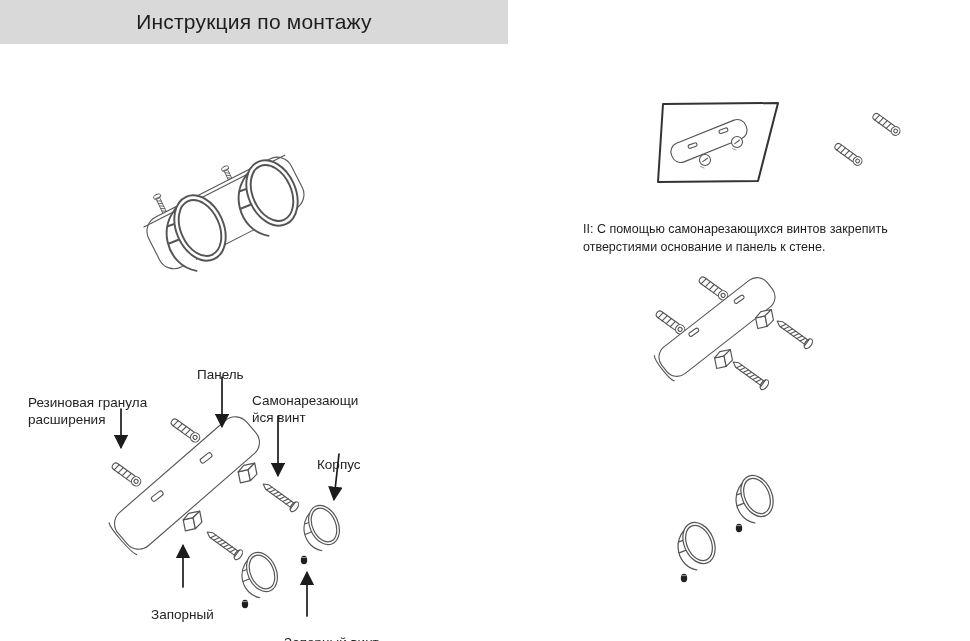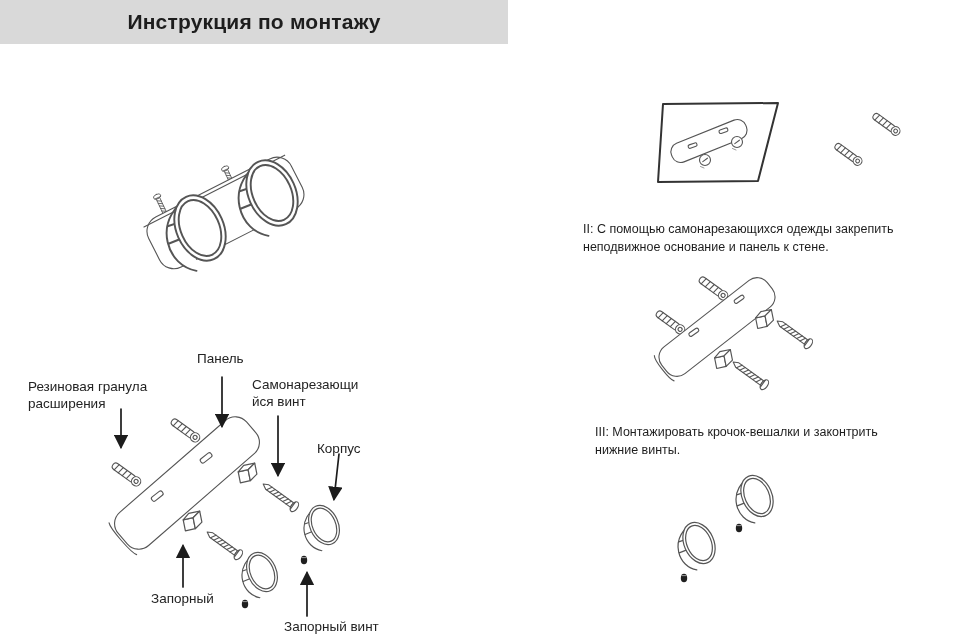--- a/index.html
+++ b/index.html
@@ -6,23 +6,23 @@
   .page{
     position:relative;width:970px;height:641px;background:#fff;
     font-family:"Liberation Sans",sans-serif;color:var(--text,#1f1f1f);
     overflow:hidden;
   }
   .titlebar{
     position:absolute;left:0;top:0;width:508px;height:44px;
     background:var(--header-bg,#d9d9d9);
     display:flex;align-items:center;justify-content:center;
   }
-  .titlebar h1{margin:1px;font-size:21px;font-weight:700;color:#1d1d1d;letter-spacing:.2px;}
+  .titlebar h1{margin:1px;font-size:21px;font-weight:400;color:#1d1d1d;letter-spacing:.2px;}
   .subtitle{position:absolute;left:117px;top:68px;font-size:19px;color:#181818;}
-  .part-label{position:absolute;font-size:13.5px;line-height:1.25;color:#232323;}
+  .part-label{position:absolute;font-size:13.5px;line-height:1.25;color:#232323;margin-top:16px;}
   .break{word-break:break-all;}
   .step-text{position:absolute;font-size:12.5px;line-height:1.42;color:#1d1d1d;}
   .centered{text-align:center;}
   svg.art{position:absolute;overflow:visible;}
   .art *{stroke:var(--line,#555);stroke-width:1.1;stroke-linejoin:round;stroke-linecap:round;fill:none;}
   .art .fw{fill:#ffffff;}
   .art .solid{fill:#1f1f1f;stroke:none;}
   .art .hl{stroke:#9a9a9a;stroke-width:1;}
   .art .thick{stroke:#333;stroke-width:2;}
   .art .arrow{stroke:var(--arrow,#1c1c1c);stroke-width:1.7;}
@@ -131,38 +131,37 @@
     </g>
     <g transform="translate(75,70)">
       <circle class="fw" r="5.5"></circle>
         <path d="M-2.2,1.6 L2.4,-1.8"></path>
         <path class="hl" d="M-4.5,6.5 L-1,8"></path>
     </g>
     <use href="#dowel" transform="translate(256,34) rotate(36) scale(0.95)"></use>
     <use href="#dowel" transform="translate(218,64) rotate(36) scale(0.95)"></use>
   </svg>
 
-  <div class="step-text" style="left:583px;top:221px;width:374px">II: С помощью самонарезающихся одежды закрепить неподвижное основание и панель к стене.</div>
+  <div class="step-text" style="left:583px;top:221px;width:374px">II: С помощью самонарезающихся винтов закрепить отверстиями основание и панель к стене.</div>
 
   <svg class="art" style="left:620px;top:275px" width="270" height="130" viewBox="0 0 270 130">
     <use href="#dowel" transform="translate(93,13) rotate(36)"></use>
     <use href="#dowel" transform="translate(50,47) rotate(36)"></use>
     <g transform="translate(97,52) rotate(-38)">
       <rect class="fw" x="-67" y="-17" width="134" height="34" rx="13"></rect>
       <rect x="-27.5" y="-11" width="11" height="4" rx="1.8" transform="rotate(3)"></rect>
       <rect x="28.5" y="-12" width="11" height="4" rx="1.8" transform="rotate(3)"></rect>
       <path d="M-67,16 C-70,12 -70,-12 -67,-16"></path>
     </g>
     <use href="#hexnut" transform="translate(144,44) scale(1.05)"></use>
     <use href="#hexnut" transform="translate(103,84) scale(1.05)"></use>
     <use href="#screwg" transform="translate(175,59) rotate(36)"></use>
     <use href="#screwg" transform="translate(131,100) rotate(36)"></use>
   </svg>
 
-  <div class="step-text" style="left:595px;top:424px;width:312px">III: Монтажировать крочок-вешалки и законтрить нижние винты.</div>
 
   <svg class="art" style="left:650px;top:465px" width="190" height="170" viewBox="0 0 190 170">
     <use href="#hookg" transform="translate(107,31) scale(1.1)"></use>
     <use href="#setscrew" transform="translate(89,63)"></use>
     <use href="#hookg" transform="translate(49,78) scale(1.1)"></use>
     <use href="#setscrew" transform="translate(34,113)"></use>
   </svg>
 
 </div>
 

